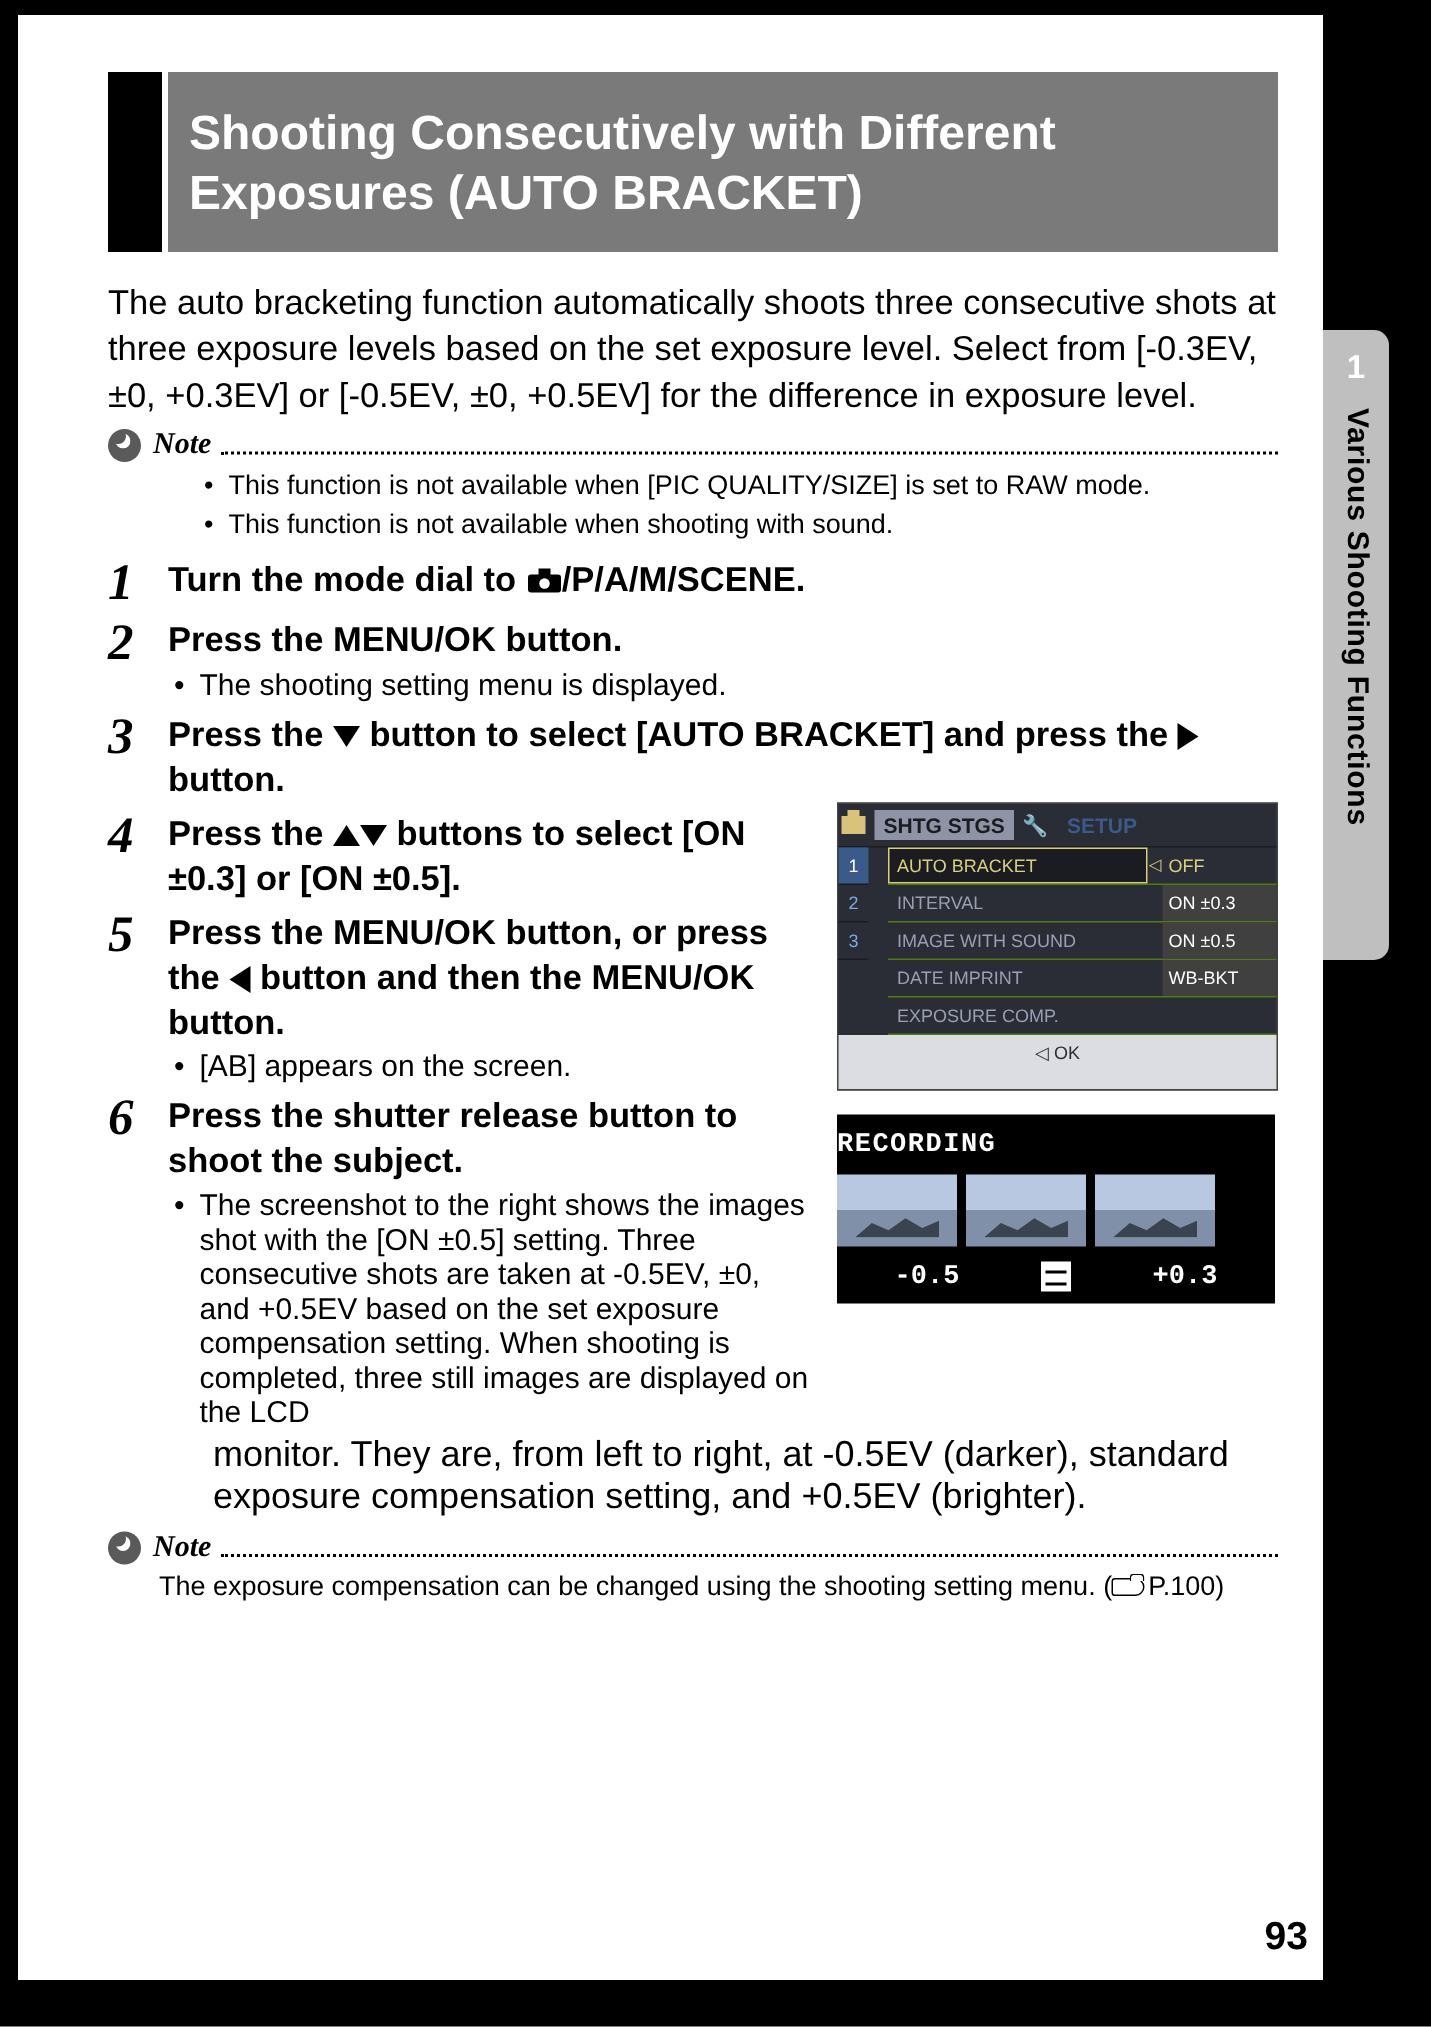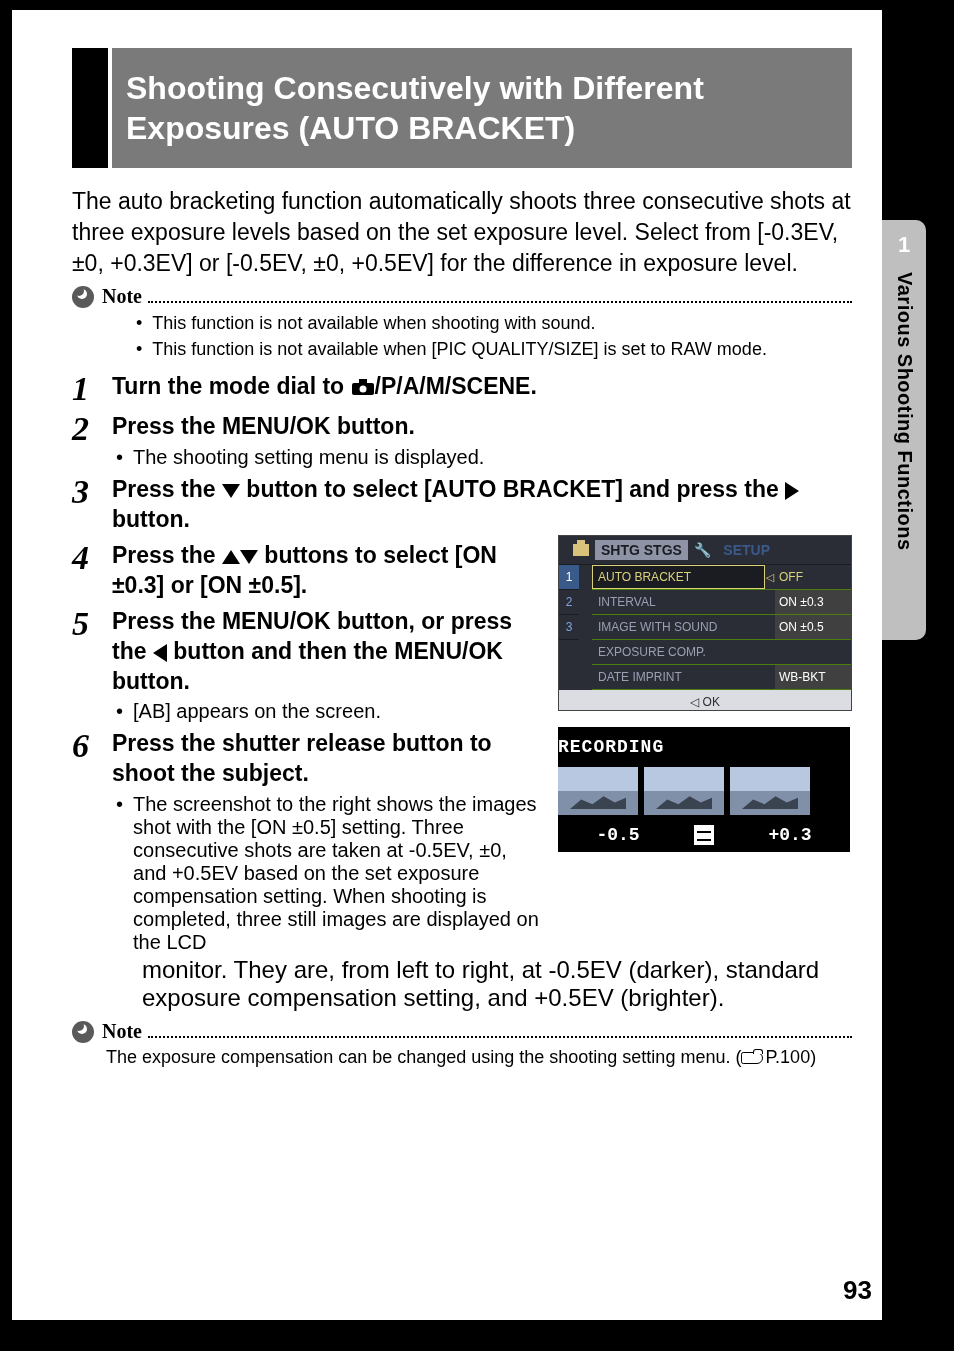--- a/index.html
+++ b/index.html
@@ -74,20 +74,21 @@
   }
   .intro {
     font-size: 23px;
     line-height: 1.35;
     color: #000;
     margin-bottom: 6px;
   }
   .note-row {
     display: flex;
     align-items: center;
+    font-style: italic;
     font-weight: bold;
     font-size: 20px;
     font-family: "Times New Roman", serif;
     margin-top: 4px;
     margin-bottom: 2px;
   }
   .note-icon {
     width: 22px;
     height: 22px;
     background: #5a5a5a;
@@ -180,42 +181,42 @@
     width: 292px;
     font-family: Arial, sans-serif;
     font-size: 14px;
     color: #9a9fb4;
   }
   .lcd-head {
     display: flex;
     align-items: center;
     height: 28px;
     border-bottom: 1px solid #1a1c22;
-    padding-left: 14px;
+    padding-left: 2px;
     gap: 6px;
   }
   .lcd-cam {
     width: 16px; height: 12px; background: #d9c27a; position: relative;
   }
   .lcd-cam::before { content:""; position:absolute; top:-4px; left:4px; width:8px; height:4px; background:#d9c27a; }
   .lcd-tab1 { background:#8e94a6; color:#1a1c22; padding:2px 6px; font-weight:bold; }
   .lcd-tab2 { color:#3a5a8a; padding:2px 6px; font-weight:bold; }
   .lcd-wrench { color:#3a5a8a; }
   .lcd-body { display:flex; }
   .lcd-nums { width:20px; background:#2a2d36; display:flex; flex-direction:column; }
   .lcd-nums div { height:24px; line-height:24px; text-align:center; font-size:12px; color:#7ea6e0; border-bottom:1px solid #1a1c22; }
   .lcd-nums div.active { background:#3a5a8a; color:#fff; }
   .lcd-list { flex:1; }
   .lcd-row { display:flex; height:24px; line-height:24px; border-bottom:1px solid #4d7c0f;margin-left:13px; }
   .lcd-lbl { flex:1; padding-left:6px; font-size:12px; }
   .lcd-lbl.hl { background:#1a1c22; color:#d9d27a; outline:1px solid #d9d27a; outline-offset:-1px; }
   .lcd-val { width:72px; font-size:12px; color:#d9d27a; padding-left:4px; }
   .lcd-val.sel { background:#404040; color:#fff; }
   .lcd-arrow { width:10px; text-align:center; color:#d9d27a; font-size:11px; }
-  .lcd-foot { height:20px; line-height:24px; text-align:center; background:#dcdde2; color:#2a2d36; font-size:12px; }
+  .lcd-foot { height:36px; line-height:24px; text-align:center; background:#dcdde2; color:#2a2d36; font-size:12px; }
   .rec {
     background:#000; width:292px; padding:10px 0 2px 0; margin-top:16px;
     display:flex; flex-direction:column; align-items:flex-start; gap:10px;text-decoration:underline;
   }
   .rec-title { color:#fff; font-family: "Courier New", monospace; font-size:18px; letter-spacing:1px; font-weight:bold; }
   .rec-imgs { display:flex; gap:6px; }
   .rec-img { width:80px; height:48px; background:linear-gradient(#b8c8e0 50%, #8090a8 50%); position:relative; }
   .rec-img::after { content:""; position:absolute; left:12px; right:12px; top:26px; height:16px; background:#3a4450; clip-path: polygon(0 100%,20% 40%,40% 70%,60% 20%,80% 60%,100% 30%,100% 100%); }
   .rec-vals { display:flex; gap:6px; width:100%; justify-content:center; }
   .rec-val { width:80px; text-align:center; color:#fff; font-family:"Courier New",monospace; font-weight:bold; font-size:18px; }
@@ -256,24 +257,24 @@
 
   <div class="intro">The auto bracketing function automatically shoots three consecutive shots at three exposure levels based on the set exposure level. Select from [-0.3EV, ±0, +0.3EV] or [-0.5EV, ±0, +0.5EV] for the difference in exposure level.</div>
 
   <div class="note-row">
     <span class="note-icon"></span>
     <span>Note</span>
     <span class="note-dashes"></span>
   </div>
   <div class="sub-bullets">
     <div class="bl">
+        <span>This function is not available when [PIC QUALITY/SIZE] is set to RAW mode.</span>
+      </div>
+    <div class="bl">
         <span>This function is not available when shooting with sound.</span>
-      </div>
-    <div class="bl">
-        <span>This function is not available when [PIC QUALITY/SIZE] is set to RAW mode.</span>
       </div>
   </div>
 
   <div class="step">
     <div class="step-num">1</div>
     <div class="step-body">
       <div class="step-title">
         <span>Turn the mode dial to </span><span class="camera-icon"><svg width="24" height="18">
               <rect x="1" y="5" width="22" height="12" rx="2" fill="#000"></rect>
               <rect x="8" y="1" width="8" height="5" fill="#000"></rect>
@@ -367,26 +368,26 @@
               </div>
             <div class="lcd-row">
                 <div class="lcd-lbl">INTERVAL</div>
                 <div class="lcd-val sel">ON ±0.3</div>
               </div>
             <div class="lcd-row">
                 <div class="lcd-lbl">IMAGE WITH SOUND</div>
                 <div class="lcd-val sel">ON ±0.5</div>
               </div>
             <div class="lcd-row">
+                <div class="lcd-lbl">DATE IMPRINT</div>
+                <div class="lcd-val sel">WB-BKT</div>
+              </div>
+            <div class="lcd-row">
                 <div class="lcd-lbl">EXPOSURE COMP.</div>
                 <div class="lcd-val"></div>
-              </div>
-            <div class="lcd-row">
-                <div class="lcd-lbl">DATE IMPRINT</div>
-                <div class="lcd-val sel">WB-BKT</div>
               </div>
           </div>
         </div>
         <div class="lcd-foot"><span>◁ </span><span>OK</span></div>
       </div>
 
       <div class="rec">
         <div class="rec-title">RECORDING</div>
         <div class="rec-imgs">
           <div class="rec-img"></div>

